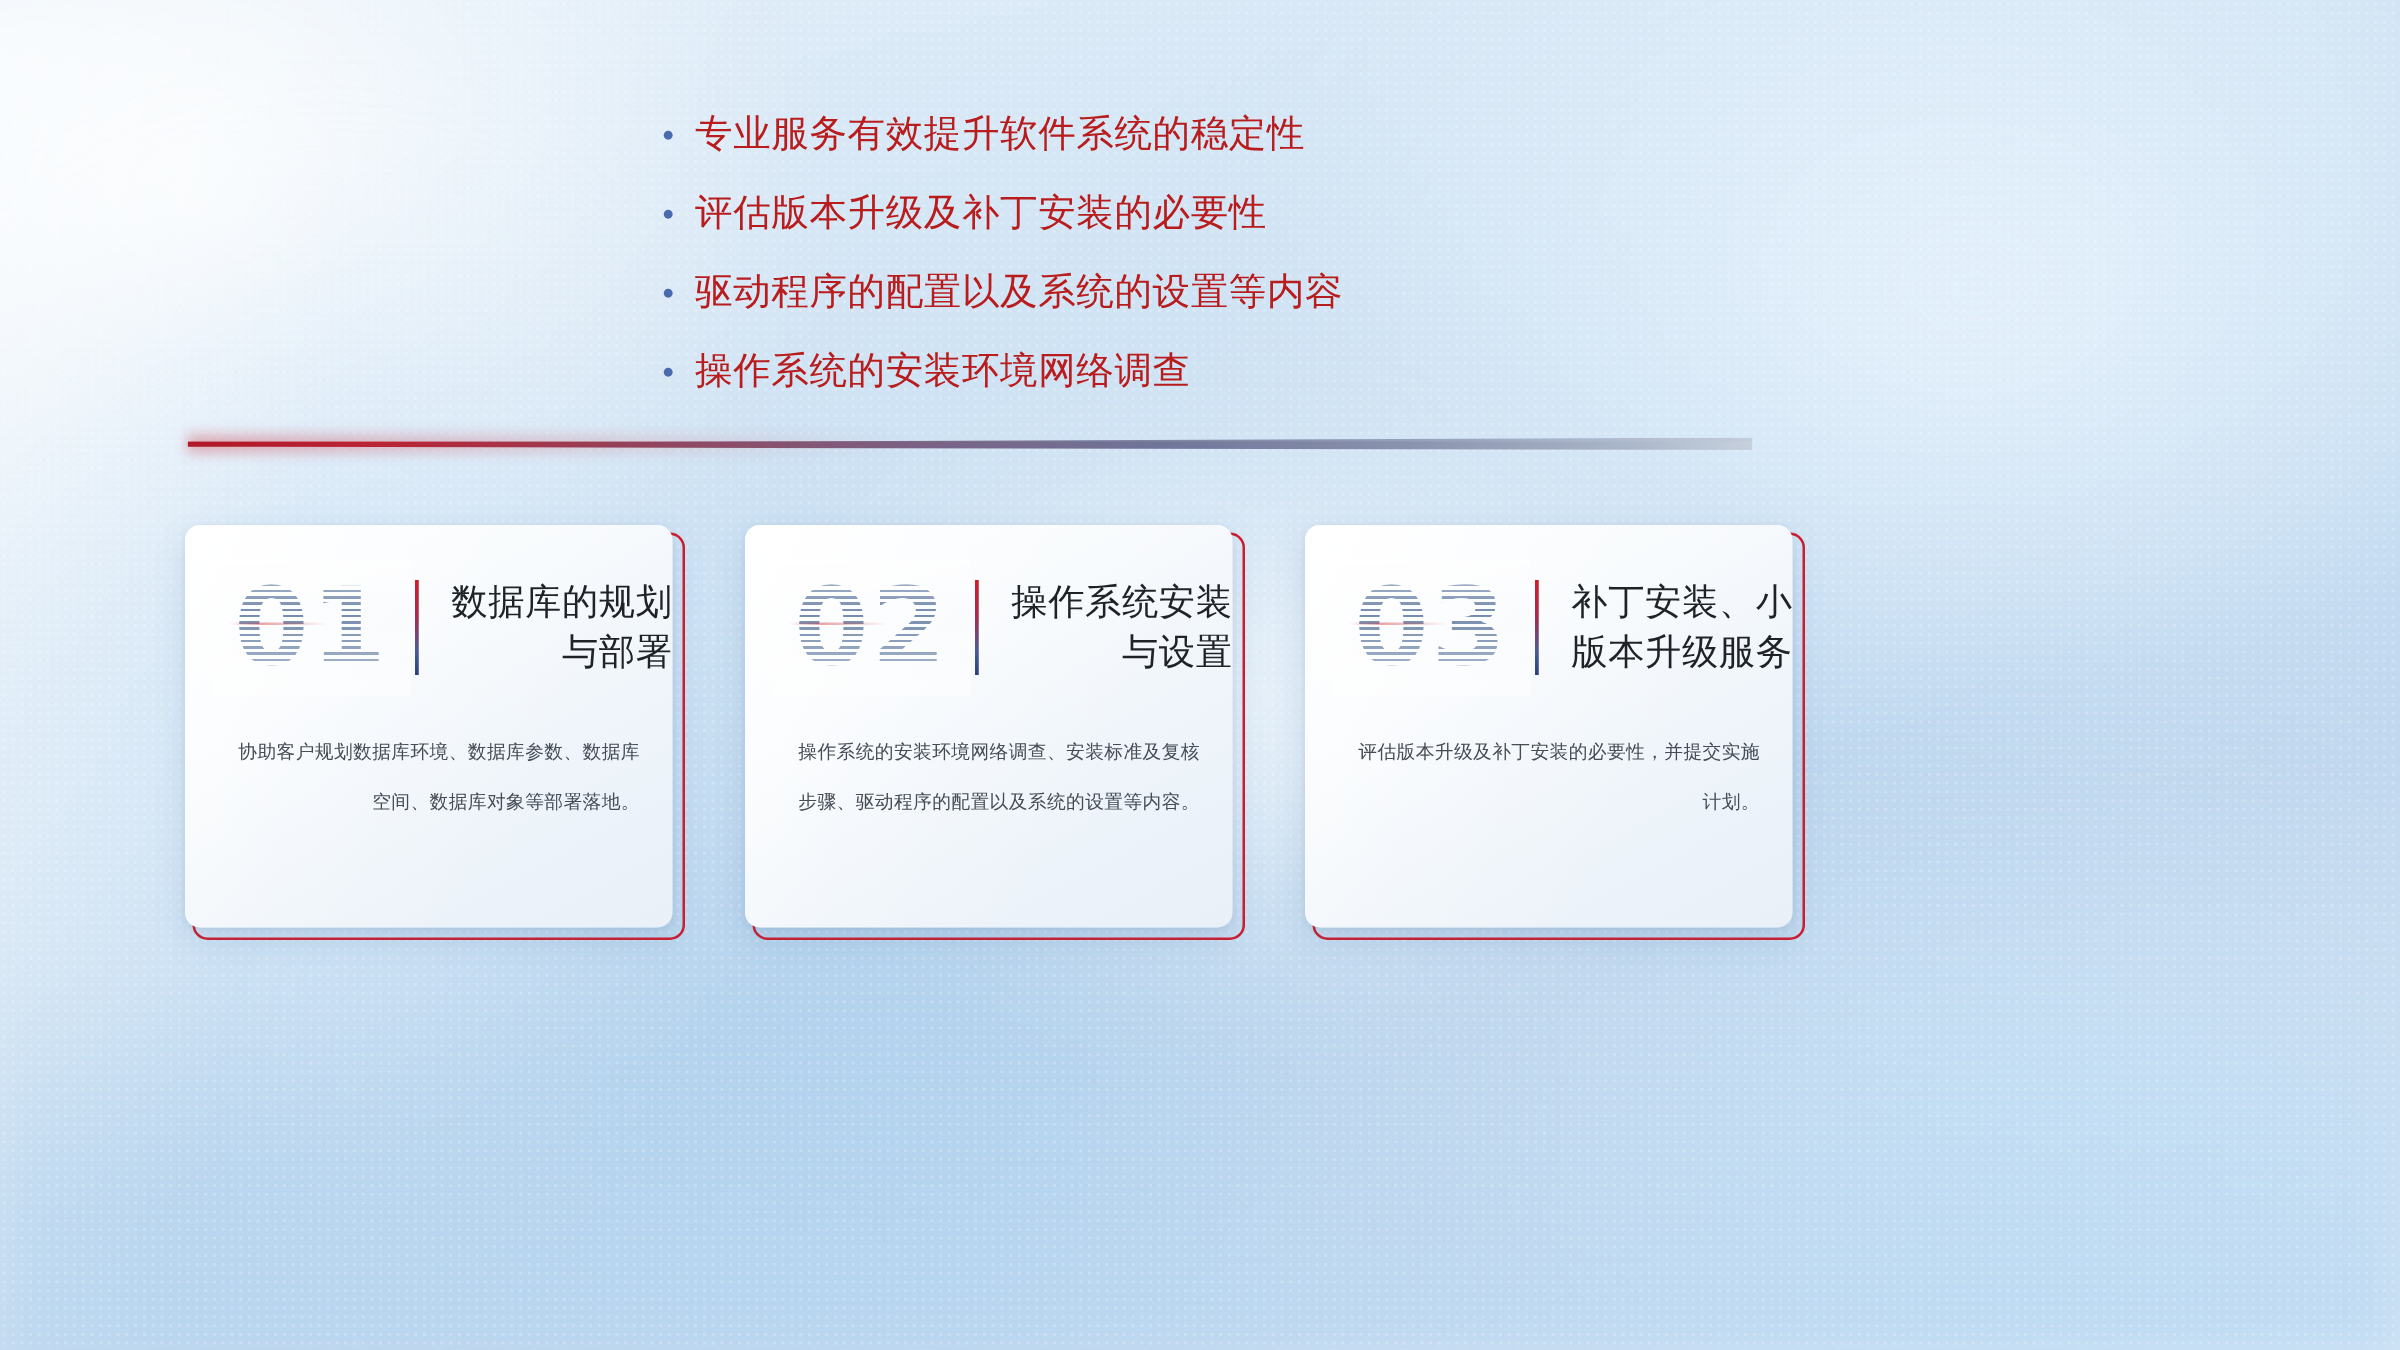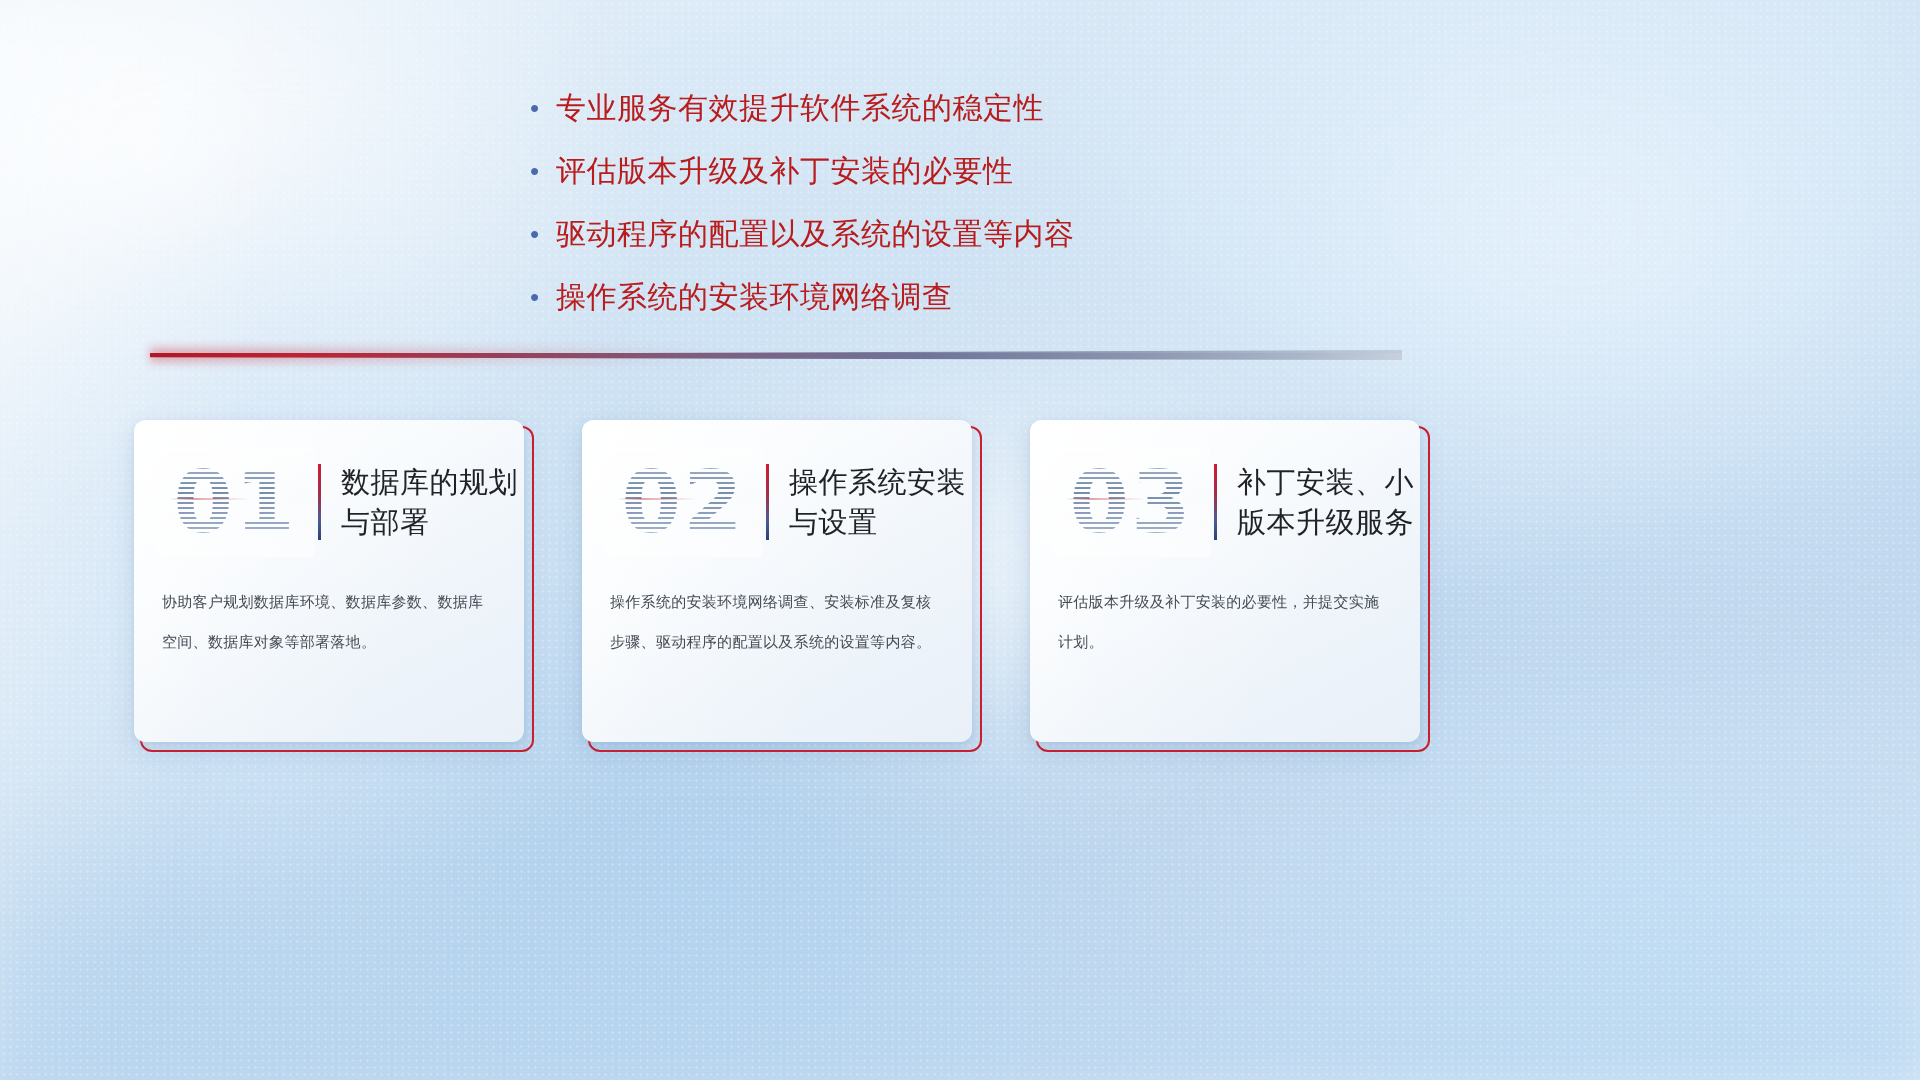--- a/index.html
+++ b/index.html
@@ -56,21 +56,21 @@
     background:linear-gradient(90deg,#c42032 0%,#c8313f 10%,#a44a5e 26%,#8a6b86 42%,#7b7f9e 58%,#8d97b1 74%,#a8b4c9 88%,#c2ccdb 100%);
     clip-path:polygon(0 100%,100% 0,100% 100%,0 100%);}
   .divider-main{position:absolute;left:0;top:7px;width:100%;height:7px;
     background:linear-gradient(90deg,#b01828 0%,#bb2433 12%,#95415a 28%,#7a6184 46%,#6f7599 62%,#8a93ae 78%,#aab6c9 92%,#c7d1de 100%);
     clip-path:polygon(0 0,100% 0,100% 100%,0 62%);}
   .divider-glow{position:absolute;left:0;top:2px;width:46%;height:14px;
     background:linear-gradient(90deg,rgba(200,30,45,.35),rgba(200,30,45,0));
     filter:blur(5px);}
 
   
-  .cards{position:absolute;left:134px;top:420px;width:1300px;height:330px;}
+  .cards{position:absolute;left:148px;top:420px;width:1300px;height:330px;text-align:right;}
   .card{position:absolute;top:0;width:390px;height:322px;}
   .card-accent{position:absolute;left:6px;top:6px;width:390px;height:322px;
     border:2px solid #cf1c2c;border-radius:12px;}
   .card-face{position:absolute;left:0;top:0;width:390px;height:322px;border-radius:12px;
     background:linear-gradient(152deg,#fdfefe 0%,#f7fafd 34%,#eef4fa 68%,#e9f0f8 100%);
     box-shadow:0 10px 26px rgba(70,110,160,.16), 0 2px 6px rgba(70,110,160,.10);
     overflow:hidden;}
   .card-sheen{position:absolute;left:0;top:0;width:100%;height:100%;
     background:linear-gradient(120deg,rgba(255,255,255,.9) 0%,rgba(255,255,255,.25) 38%,rgba(255,255,255,0) 70%);}
   .card-head{position:absolute;left:0;top:18px;width:100%;height:128px;display:flex;align-items:center;}

